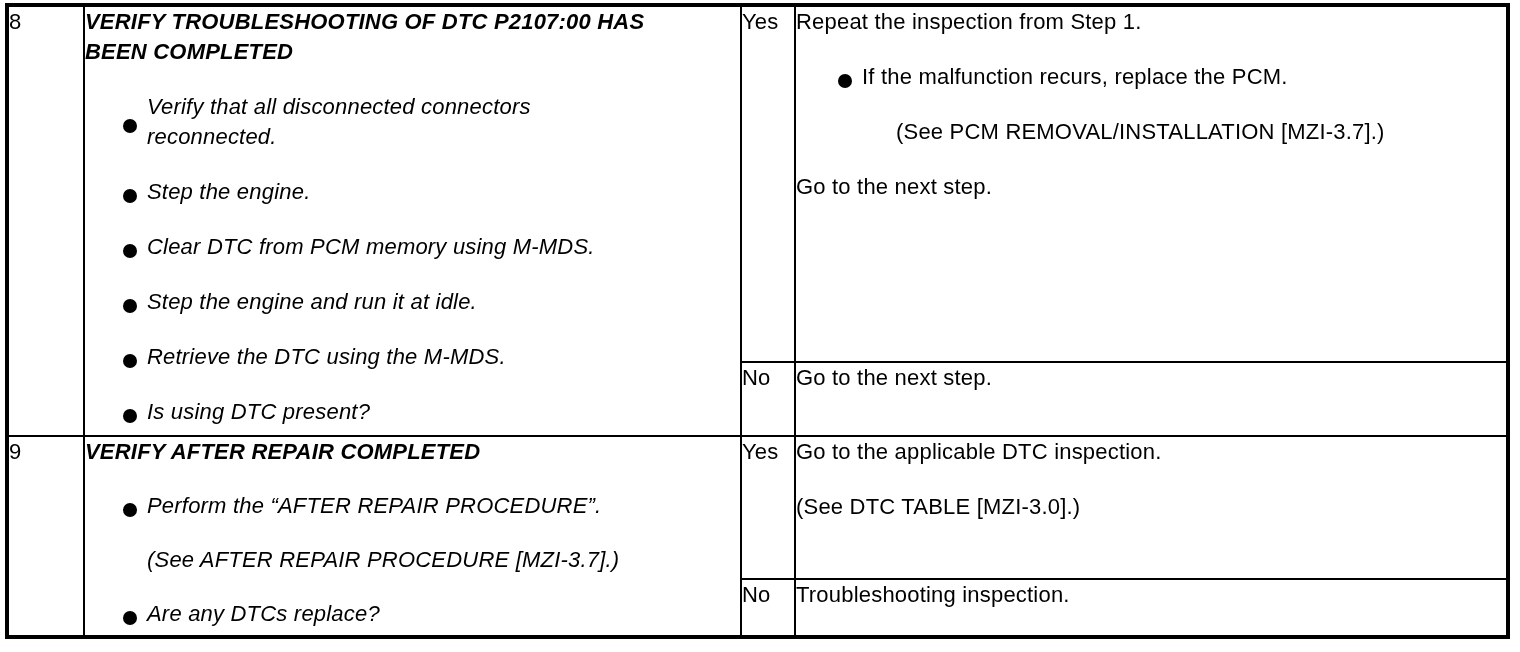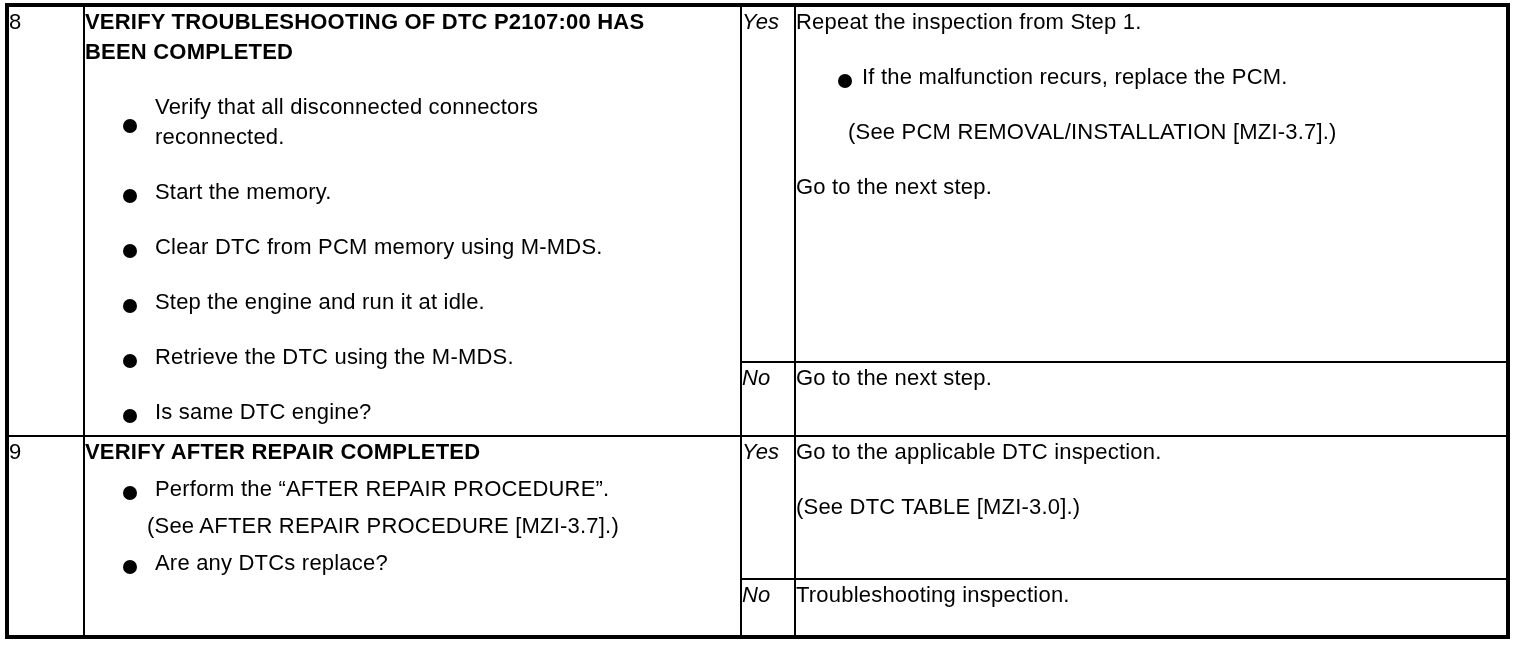--- a/index.html
+++ b/index.html
@@ -30,59 +30,59 @@
     font-size: 22px;
     line-height: 30px;
     white-space: pre-line;
     letter-spacing: 0.2px;
   }
   .num-cell {
     padding: 6px 4px 0 6px;
   }
   .insp-cell {
     padding: 8px 6px 0 5px;
+    font-style: italic;
   }
   .action-cell {
     padding: 8px 8px 0 6px;
   }
   .yn-cell {
     padding: 8px 2px 0 4px;
-    font-style: italic;
   }
   .heading {
     font-weight: bold;
   }
   .gap {
     margin-top: 25px;
   }
   .gap9 {
-    margin-top: 7px;
+    margin-top: 24px;
   }
   .bullet-row {
     display: flex;
     align-items: center;
   }
-  .indent-b { margin-left: 38px; gap: 8px; }
+  .indent-b { margin-left: 38px; }
   .indent-d { margin-left: 42px; }
   .dot {
     flex: 0 0 14px;
     width: 14px;
     height: 14px;
     background: #000;
     border-radius: 50%;
     margin-top: 8px;
   }
   .bullet-row .txt {
     margin-left: 10px;
   }
   .see-b {
     margin-left: 62px;
   }
   .see-d {
-    margin-left: 52px;
+    margin-left: 100px;
   }
 </style>
 </head>
 <body>
 
 <table class="doc-table">
   <colgroup>
     <col style="width:77px">
     <col style="width:657px">
     <col style="width:54px">
@@ -97,37 +97,37 @@
     <td class="insp-cell" rowspan="2">
       <div class="txt heading">VERIFY TROUBLESHOOTING OF DTC P2107:00 HAS
 BEEN COMPLETED</div>
       <div class="bullet-row indent-b gap">
         <span class="dot"></span>
         <span class="txt" style="max-width:490px">Verify that all disconnected connectors
 reconnected.</span>
       </div>
       <div class="bullet-row indent-b gap">
         <span class="dot"></span>
-        <span class="txt">Start the memory.</span>
+        <span class="txt">Step the engine.</span>
       </div>
       <div class="bullet-row indent-b gap">
         <span class="dot"></span>
         <span class="txt">Clear DTC from PCM memory using M-MDS.</span>
       </div>
       <div class="bullet-row indent-b gap">
         <span class="dot"></span>
         <span class="txt">Step the engine and run it at idle.</span>
       </div>
       <div class="bullet-row indent-b gap">
         <span class="dot"></span>
         <span class="txt">Retrieve the DTC using the M-MDS.</span>
       </div>
       <div class="bullet-row indent-b gap">
         <span class="dot"></span>
-        <span class="txt">Is same DTC engine?</span>
+        <span class="txt">Is using DTC present?</span>
       </div>
     </td>
     <td class="yn-cell">
       <div class="txt">Yes</div>
     </td>
     <td class="action-cell">
       <div class="txt">Repeat the inspection from Step 1.</div>
       <div class="bullet-row indent-d gap">
         <span class="dot"></span>
         <span class="txt">If the malfunction recurs, replace the PCM.</span>

